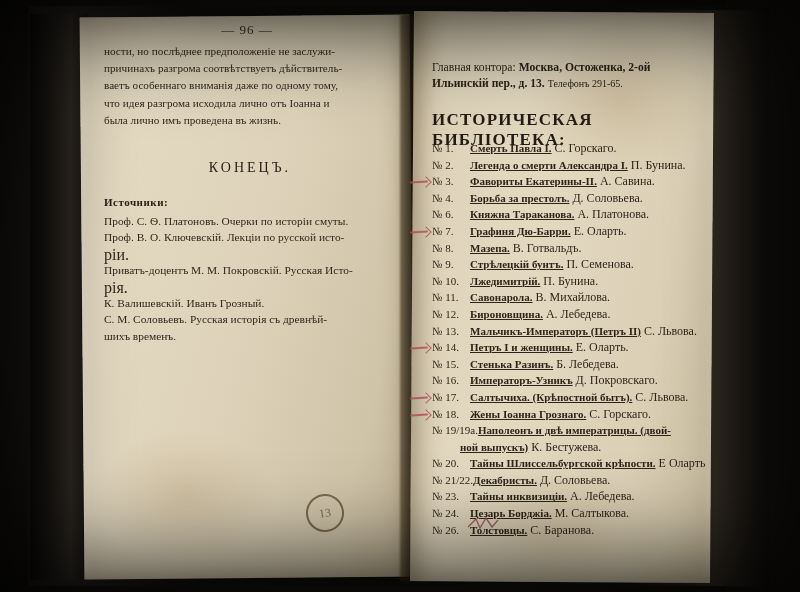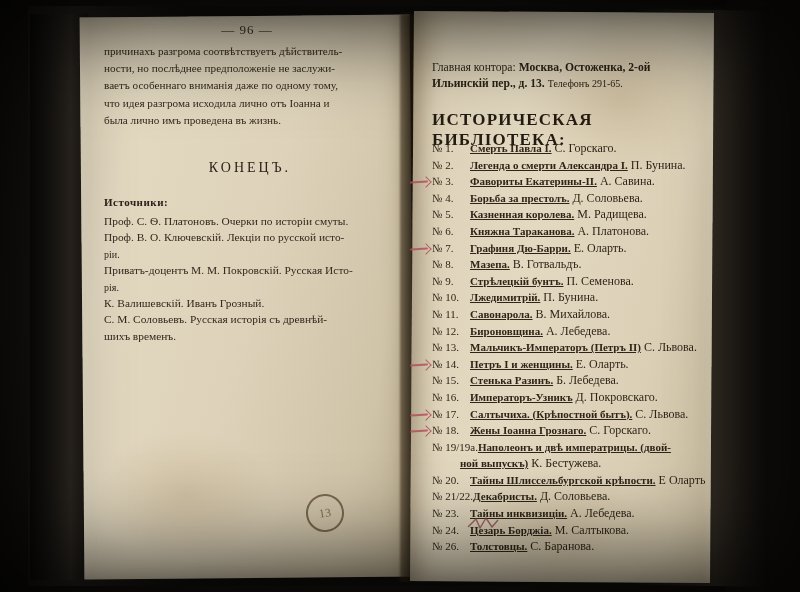--- a/index.html
+++ b/index.html
@@ -74,21 +74,21 @@
   }
   .src-title{
     left:104px;top:196px;width:292px;
     font-size:11px;font-weight:bold;color:#2b2118;letter-spacing:.5px;
   }
   .srcs{
     left:104px;top:214px;width:296px;
     font-size:11.4px;line-height:15.4px;color:#33281c;
   }
   .srcs p{margin:0 0 1px 0;}
-  .srcs .sm{font-size:10px;}
+  .srcs .sm{font-size:16px;}
 
   
   .r-head{
     left:432px;top:60px;width:272px;
     font-size:11.6px;line-height:16px;font-weight:bold;color:#2b2218;
   }
   .r-head .lab{font-weight:normal;}
   .r-title{
     left:432px;top:110px;width:278px;
     font-size:17px;font-weight:bold;letter-spacing:1.2px;color:#241c13;
@@ -140,22 +140,22 @@
   <div class="book"></div>
   <div class="cover-left"></div>
   <div class="cover-right"></div>
 
   <div class="page-left"></div>
   <div class="stain s1"></div>
 
   <div class="txt folio">— 96 —</div>
 
   <div class="txt lcol">
+    <p>ности, но послѣднее предположеніе не заслужи-</p>
     <p>причинахъ разгрома соотвѣтствуетъ дѣйствитель-</p>
-    <p>ности, но послѣднее предположеніе не заслужи-</p>
     <p>ваетъ особеннаго вниманія даже по одному тому,</p>
     <p>что идея разгрома исходила лично отъ Іоанна и</p>
     <p>была лично имъ проведена въ жизнь.</p>
   </div>
 
   <div class="txt konec">КОНЕЦЪ.</div>
   <div class="txt src-title">Источники:</div>
 
   <div class="txt srcs">
     <p>Проф. С. Ѳ. Платоновъ. Очерки по исторіи смуты.</p>
@@ -187,21 +187,20 @@
     </div>
   </div>
 
   <div class="txt r-title">ИСТОРИЧЕСКАЯ БИБЛІОТЕКА:</div>
 
   <div class="txt list" id="catalog-list">
       <div class="row"><span class="no">№  1.</span><span class="ttl">Смерть Павла I.</span><span class="aut"> С. Горскаго.</span></div>
       <div class="row"><span class="no">№  2.</span><span class="ttl">Легенда о смерти Александра I.</span><span class="aut"> П. Бунина.</span></div>
       <div class="row"><span class="tick"></span><span class="no">№  3.</span><span class="ttl">Фавориты Екатерины-II.</span><span class="aut"> А. Савина.</span></div>
       <div class="row"><span class="no">№  4.</span><span class="ttl">Борьба за престолъ.</span><span class="aut"> Д. Соловьева.</span></div>
-      <div class="row"><span class="no">№  5.</span><span class="ttl">Казненная королева.</span><span class="aut"> М. Радищева.</span></div>
       <div class="row"><span class="no">№  6.</span><span class="ttl">Княжна Тараканова.</span><span class="aut"> А. Платонова.</span></div>
       <div class="row"><span class="tick"></span><span class="no">№  7.</span><span class="ttl">Графиня Дю-Барри.</span><span class="aut"> Е. Оларть.</span></div>
       <div class="row"><span class="no">№  8.</span><span class="ttl">Мазепа.</span><span class="aut"> В. Готвальдъ.</span></div>
       <div class="row"><span class="no">№  9.</span><span class="ttl">Стрѣлецкій бунтъ.</span><span class="aut"> П. Семенова.</span></div>
       <div class="row"><span class="no">№ 10.</span><span class="ttl">Лжедимитрій.</span><span class="aut"> П. Бунина.</span></div>
       <div class="row"><span class="no">№ 11.</span><span class="ttl">Савонарола.</span><span class="aut"> В. Михайлова.</span></div>
       <div class="row"><span class="no">№ 12.</span><span class="ttl">Бироновщина.</span><span class="aut"> А. Лебедева.</span></div>
       <div class="row"><span class="no">№ 13.</span><span class="ttl">Мальчикъ-Императоръ (Петръ II)</span><span class="aut"> С. Львова.</span></div>
       <div class="row"><span class="tick"></span><span class="no">№ 14.</span><span class="ttl">Петръ I и женщины.</span><span class="aut"> Е. Оларть.</span></div>
       <div class="row"><span class="no">№ 15.</span><span class="ttl">Стенька Разинъ.</span><span class="aut"> Б. Лебедева.</span></div>

